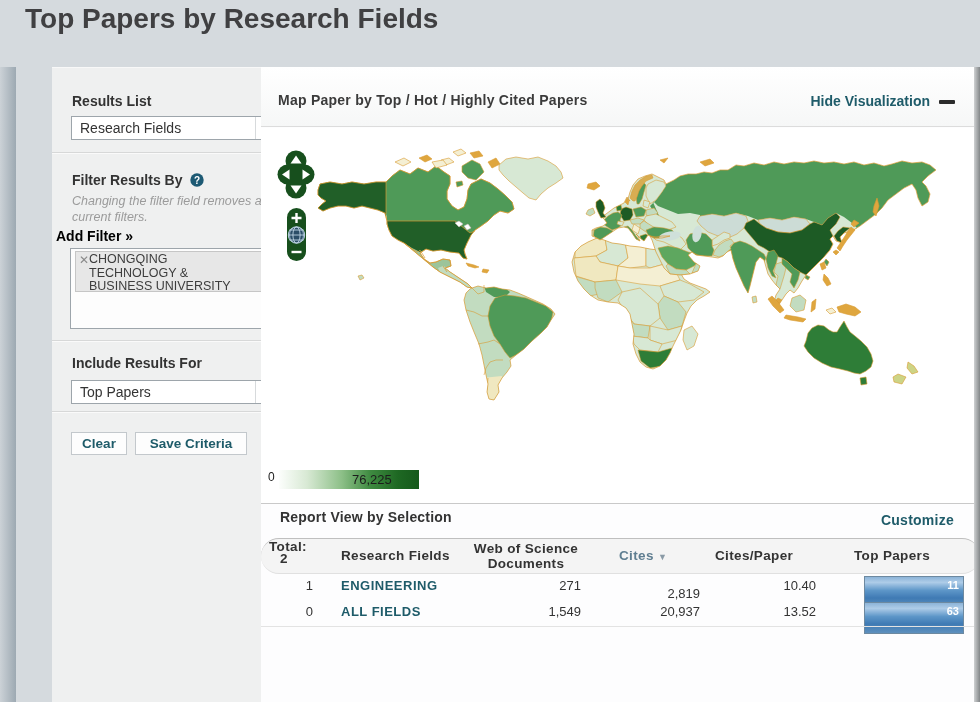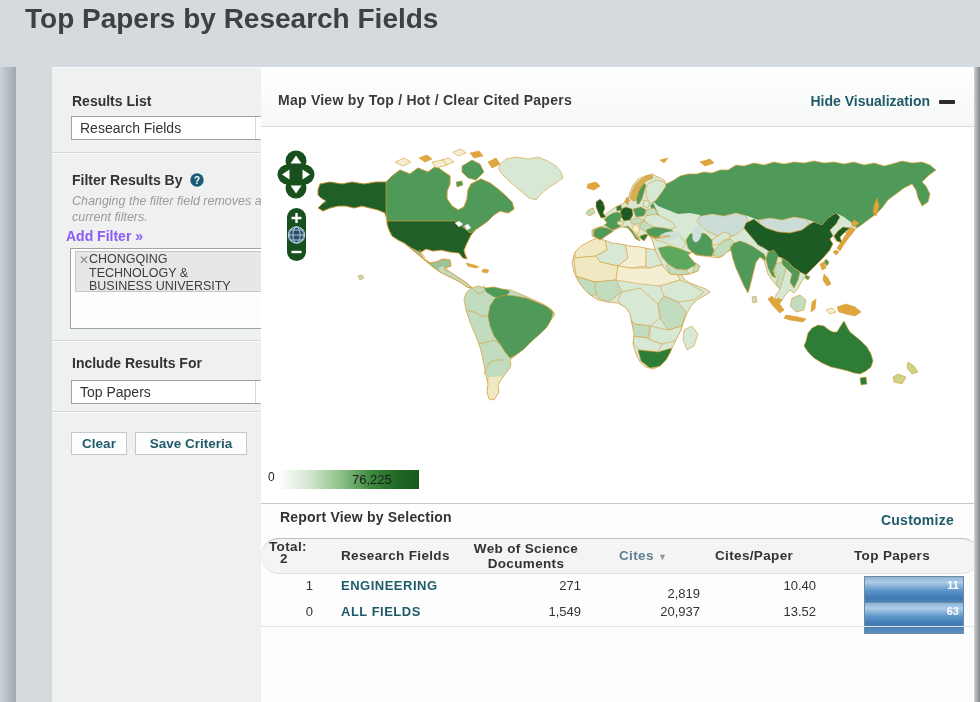--- a/index.html
+++ b/index.html
@@ -12,21 +12,21 @@
 
 #sidebar{position:absolute;left:16px;top:67px;width:243px;height:635px;background:#eff0f0;
  border-top:1px solid #f8f8f8;box-sizing:border-box;margin-left:36px;}
 .sep{position:absolute;left:0;width:243px;height:1px;background:#d7d8d8;border-bottom:1px solid #fafafa;}
 .slabel{position:absolute;left:20px;font-size:14px;font-weight:bold;color:#333;}
 .sel{position:absolute;left:19px;width:202px;height:22px;background:#fff;border:1px solid #9da5ab;
  font-size:14px;color:#333;line-height:22px;padding-left:8px;}
 .chev{position:absolute;right:0;top:0;width:26px;height:22px;border-left:1px solid #d7dadc;text-align:center;}
 .chev svg{margin-top:6px;}
 #note{position:absolute;left:20px;top:125px;width:205px;font-size:12.5px;font-style:italic;color:#9b9b9b;line-height:16px;}
-#addfilter{position:absolute;left:14px;top:160px;font-size:14px;font-weight:bold;color:#8b5cf6;}
+#addfilter{position:absolute;left:4px;top:160px;font-size:14px;font-weight:bold;color:#000000;}
 #filterbox{position:absolute;left:18px;top:180px;width:205px;height:79px;background:#fdfdfd;border:1px solid #9da5ab;}
 #chip{position:absolute;left:4px;top:2px;width:193px;height:41px;background:#e7e7e7;border:1px solid #c6c6c6;
  font-size:12.5px;color:#3d3d3d;line-height:13.5px;padding:1px 0 0 13px;box-sizing:border-box;}
 #chipx{position:absolute;left:3px;top:2px;color:#8a8a8a;font-size:12px;font-style:normal;}
 .btn{position:absolute;height:23px;background:#fdfdfd;border:1px solid #c3c8cc;box-sizing:border-box;
  font-size:13.5px;font-weight:bold;color:#1e5b69;text-align:center;line-height:21px;}
 
 #main{position:absolute;left:261px;top:67px;width:719px;height:635px;background:#fdfdfe;}
 #maphead{position:absolute;left:0;top:0;width:719px;height:60px;
  background:linear-gradient(to bottom,#ffffff,#f6f7f7);border-bottom:1px solid #dcdcdc;box-sizing:border-box;}
@@ -84,21 +84,21 @@
     <span class="chev"><svg width="12" height="8" viewBox="0 0 12 8">
           <path d="M1.5 1.5 L6 6 L10.5 1.5" fill="none" stroke="#2a6c7a" stroke-width="2.6" stroke-linecap="round" stroke-linejoin="round"></path>
         </svg></span>
   </div>
   <div class="sep" style="top:343px;"></div>
   <div class="btn" style="left:19px;top:364px;width:56px;">Clear</div>
   <div class="btn" style="left:83px;top:364px;width:112px;">Save Criteria</div>
 </div>
 <div id="main">
   <div id="maphead">
-    <div id="mapheadtxt">Map View by Top / Hot / Clear Cited Papers</div>
+    <div id="mapheadtxt">Map Paper by Top / Hot / Highly Cited Papers</div>
     <div id="hideviz">Hide Visualization<span class="dash"></span></div>
   </div>
   <div id="maparea">
     <svg id="worldmap" width="719" height="375" viewBox="0 0 719 375">
         <clipPath id="cpNA">
           <path d="M57.0,62.0 L59.0,56.0 L69.0,54.0 L81.0,56.0 L91.0,54.0 L103.0,56.0 L115.0,54.0 L125.0,54.0 L131.0,48.0 L139.0,42.0 L149.0,46.0 L157.0,40.0 L167.0,44.0 L175.0,38.0 L183.0,44.0 L189.0,48.0 L189.0,56.0 L186.0,63.0 L186.0,71.0 L191.0,78.0 L197.0,82.0 L203.0,79.0 L206.0,71.0 L207.0,62.0 L210.0,56.0 L220.0,51.0 L229.0,55.0 L237.0,61.0 L245.0,68.0 L251.0,74.0 L253.0,81.0 L247.0,85.0 L239.0,83.0 L233.0,87.0 L227.0,93.0 L220.0,98.0 L214.0,102.0 L210.0,107.0 L206.0,115.0 L203.0,122.0 L204.0,126.0 L206.0,131.0 L202.0,130.0 L198.0,125.0 L189.0,124.0 L180.0,122.0 L172.0,123.0 L165.0,121.0 L159.0,125.0 L163.0,131.0 L169.0,135.0 L175.0,134.0 L182.0,131.0 L189.0,132.0 L190.0,138.0 L184.0,140.0 L189.0,144.0 L195.0,148.0 L201.0,152.0 L207.0,156.0 L211.0,160.0 L206.0,159.0 L199.0,154.0 L191.0,150.0 L185.0,147.0 L179.0,144.0 L172.0,139.0 L166.0,134.0 L160.0,129.0 L154.0,124.0 L148.0,119.0 L143.0,115.0 L137.0,112.0 L131.0,108.0 L128.0,102.0 L126.0,96.0 L126.0,93.0 L124.0,85.0 L117.0,82.0 L109.0,80.0 L101.0,78.0 L93.0,80.0 L85.0,78.0 L77.0,78.0 L69.0,80.0 L62.0,83.0 L57.0,80.0 L61.0,76.0 L65.0,73.0 L60.0,70.0 L57.0,67.0 Z"></path>
         </clipPath>
 <path d="M57.0,62.0 L59.0,56.0 L69.0,54.0 L81.0,56.0 L91.0,54.0 L103.0,56.0 L115.0,54.0 L125.0,54.0 L131.0,48.0 L139.0,42.0 L149.0,46.0 L157.0,40.0 L167.0,44.0 L175.0,38.0 L183.0,44.0 L189.0,48.0 L189.0,56.0 L186.0,63.0 L186.0,71.0 L191.0,78.0 L197.0,82.0 L203.0,79.0 L206.0,71.0 L207.0,62.0 L210.0,56.0 L220.0,51.0 L229.0,55.0 L237.0,61.0 L245.0,68.0 L251.0,74.0 L253.0,81.0 L247.0,85.0 L239.0,83.0 L233.0,87.0 L227.0,93.0 L220.0,98.0 L214.0,102.0 L210.0,107.0 L206.0,115.0 L203.0,122.0 L204.0,126.0 L206.0,131.0 L202.0,130.0 L198.0,125.0 L189.0,124.0 L180.0,122.0 L172.0,123.0 L165.0,121.0 L159.0,125.0 L163.0,131.0 L169.0,135.0 L175.0,134.0 L182.0,131.0 L189.0,132.0 L190.0,138.0 L184.0,140.0 L189.0,144.0 L195.0,148.0 L201.0,152.0 L207.0,156.0 L211.0,160.0 L206.0,159.0 L199.0,154.0 L191.0,150.0 L185.0,147.0 L179.0,144.0 L172.0,139.0 L166.0,134.0 L160.0,129.0 L154.0,124.0 L148.0,119.0 L143.0,115.0 L137.0,112.0 L131.0,108.0 L128.0,102.0 L126.0,96.0 L126.0,93.0 L124.0,85.0 L117.0,82.0 L109.0,80.0 L101.0,78.0 L93.0,80.0 L85.0,78.0 L77.0,78.0 L69.0,80.0 L62.0,83.0 L57.0,80.0 L61.0,76.0 L65.0,73.0 L60.0,70.0 L57.0,67.0 Z" fill="#9cc49a" stroke="#d89a30" stroke-width="0.7" stroke-linejoin="round"></path>
 <path d="M55.0,12.0 L199.0,12.0 L259.0,32.0 L259.0,87.0 L239.0,83.0 L233.0,87.0 L227.0,93.0 L220.0,98.0 L214.0,103.0 L210.0,107.0 L194.0,93.0 L126.0,93.0 L126.0,88.0 L125.0,86.0 L125.0,54.0 L115.0,54.0 L103.0,56.0 L91.0,54.0 L81.0,56.0 L69.0,54.0 L59.0,56.0 L57.0,62.0 L57.0,68.0 L55.0,52.0 Z" fill="#4f9a58" clip-path="url(#cpNA)"></path>
 <path d="M49.0,12.0 L125.0,12.0 L125.0,88.0 L124.0,88.0 L49.0,88.0 Z" fill="#215f28" clip-path="url(#cpNA)"></path>

